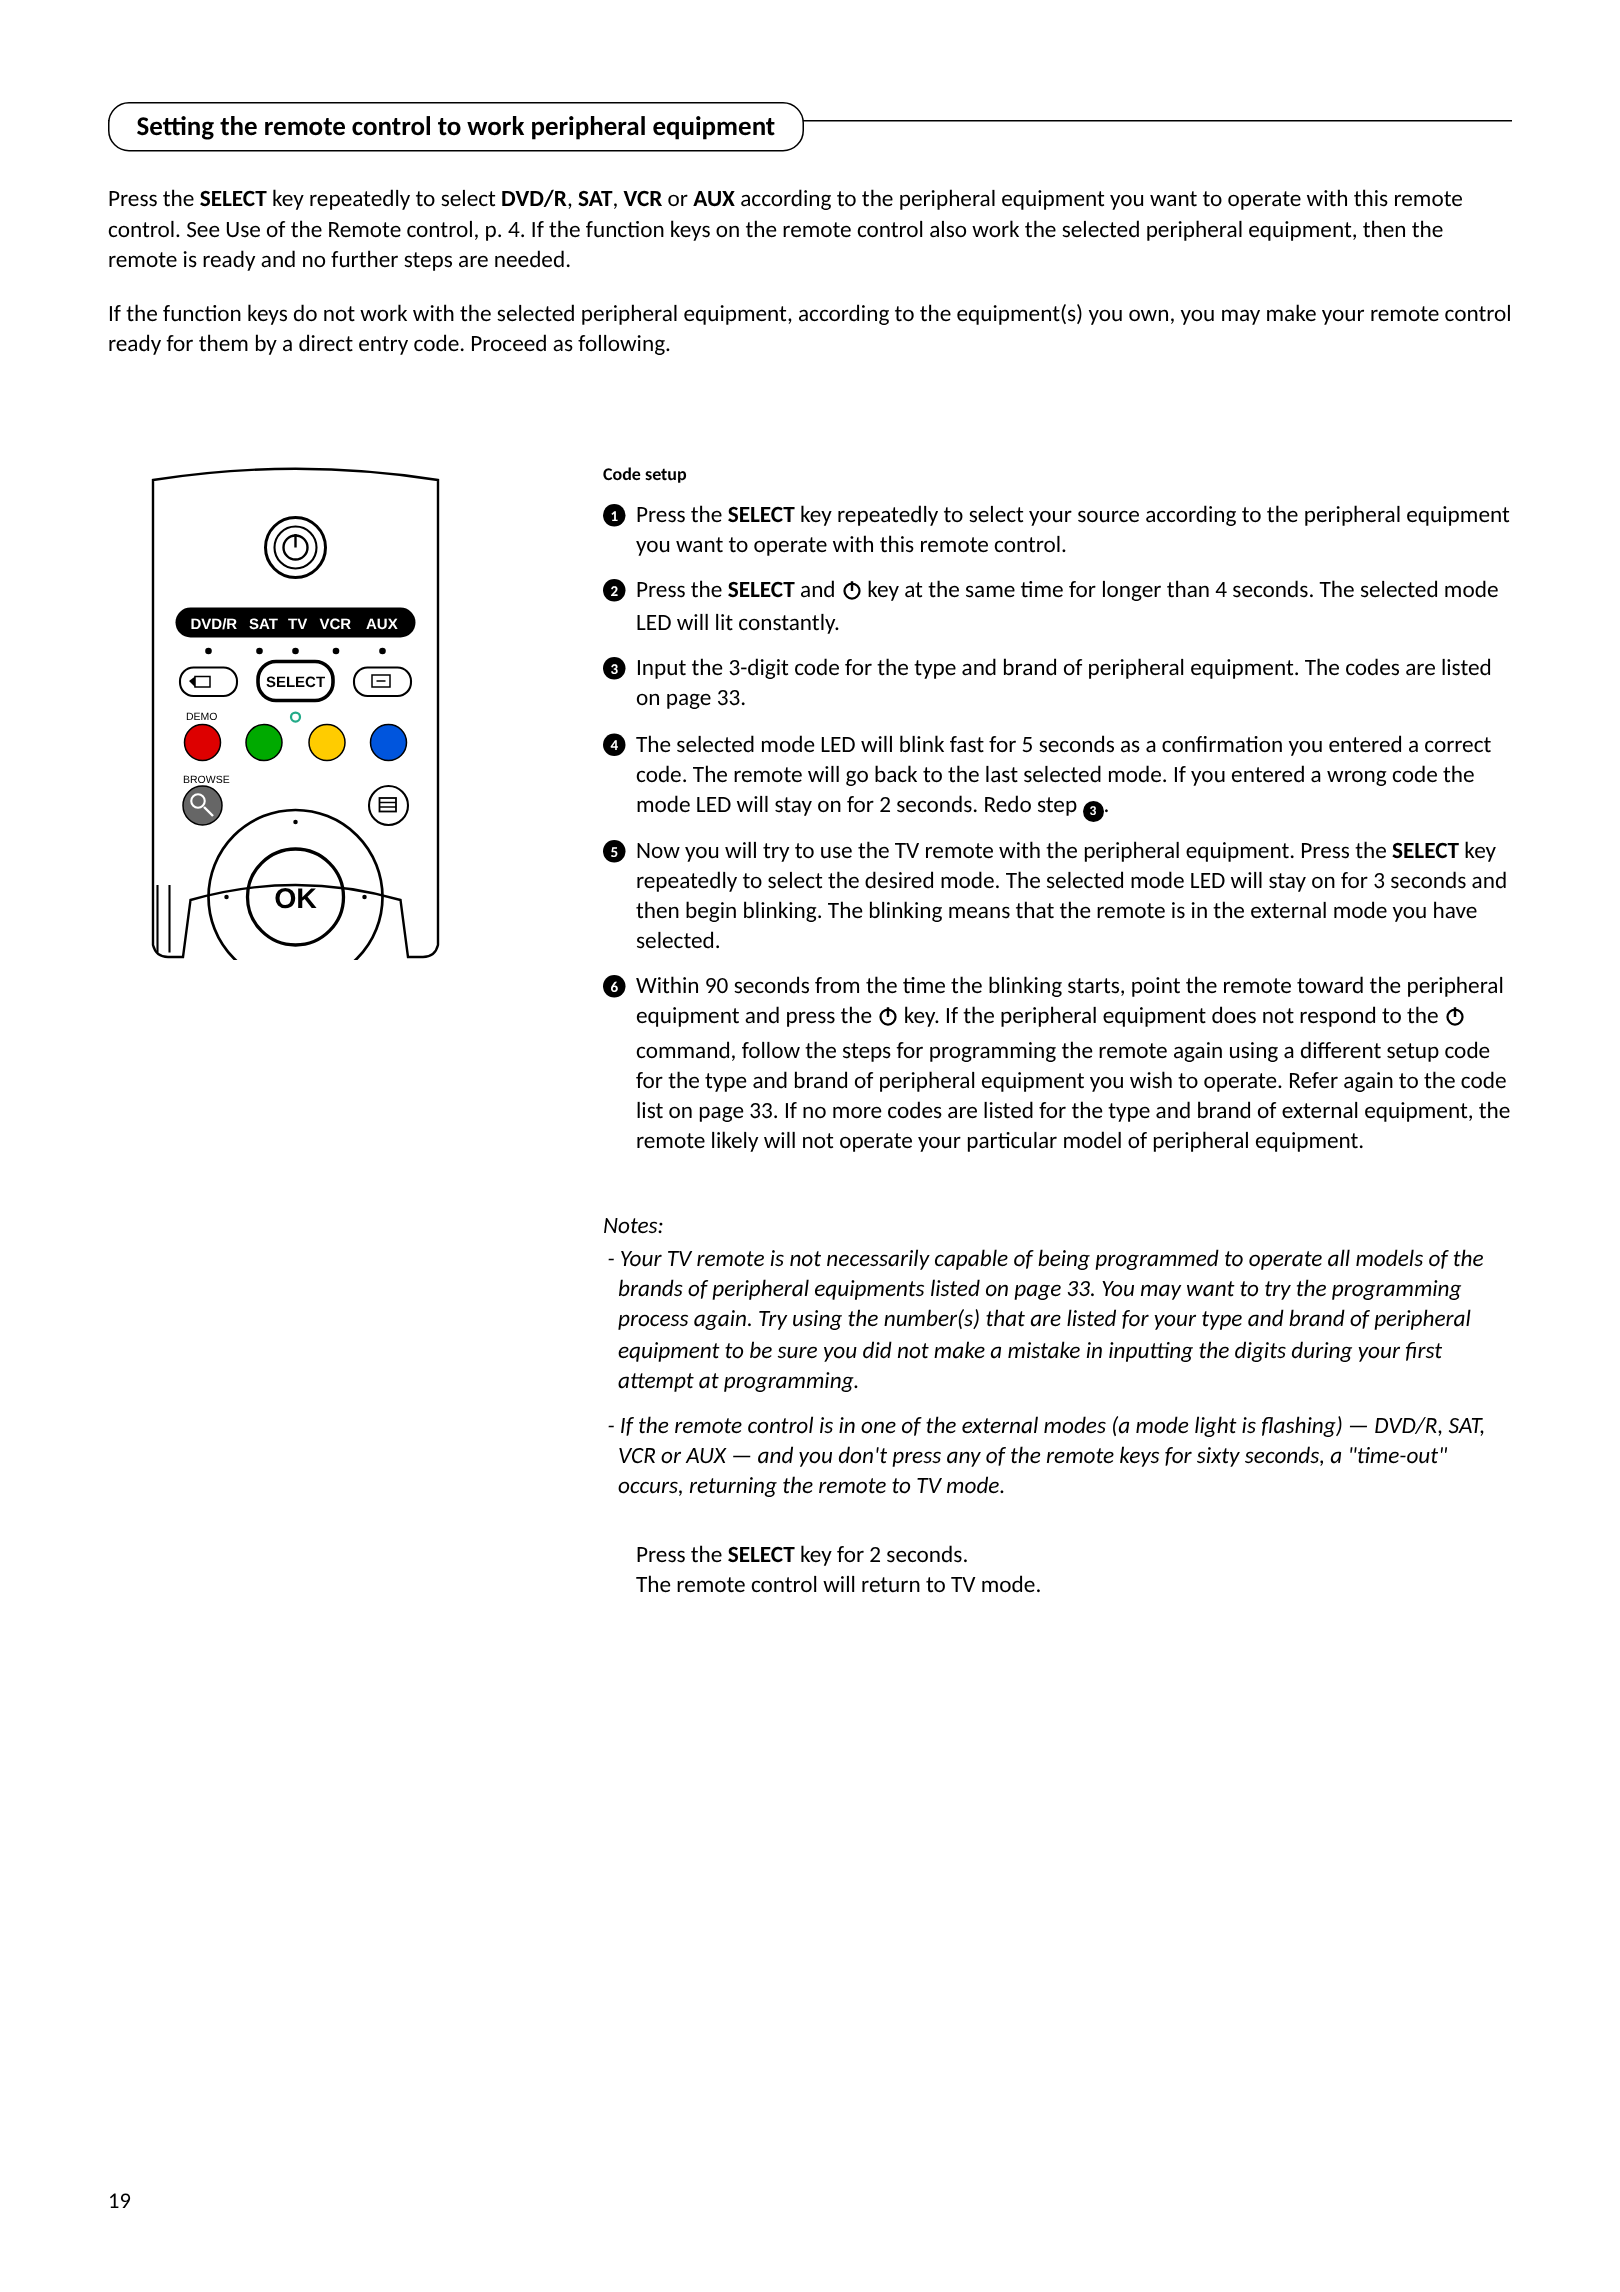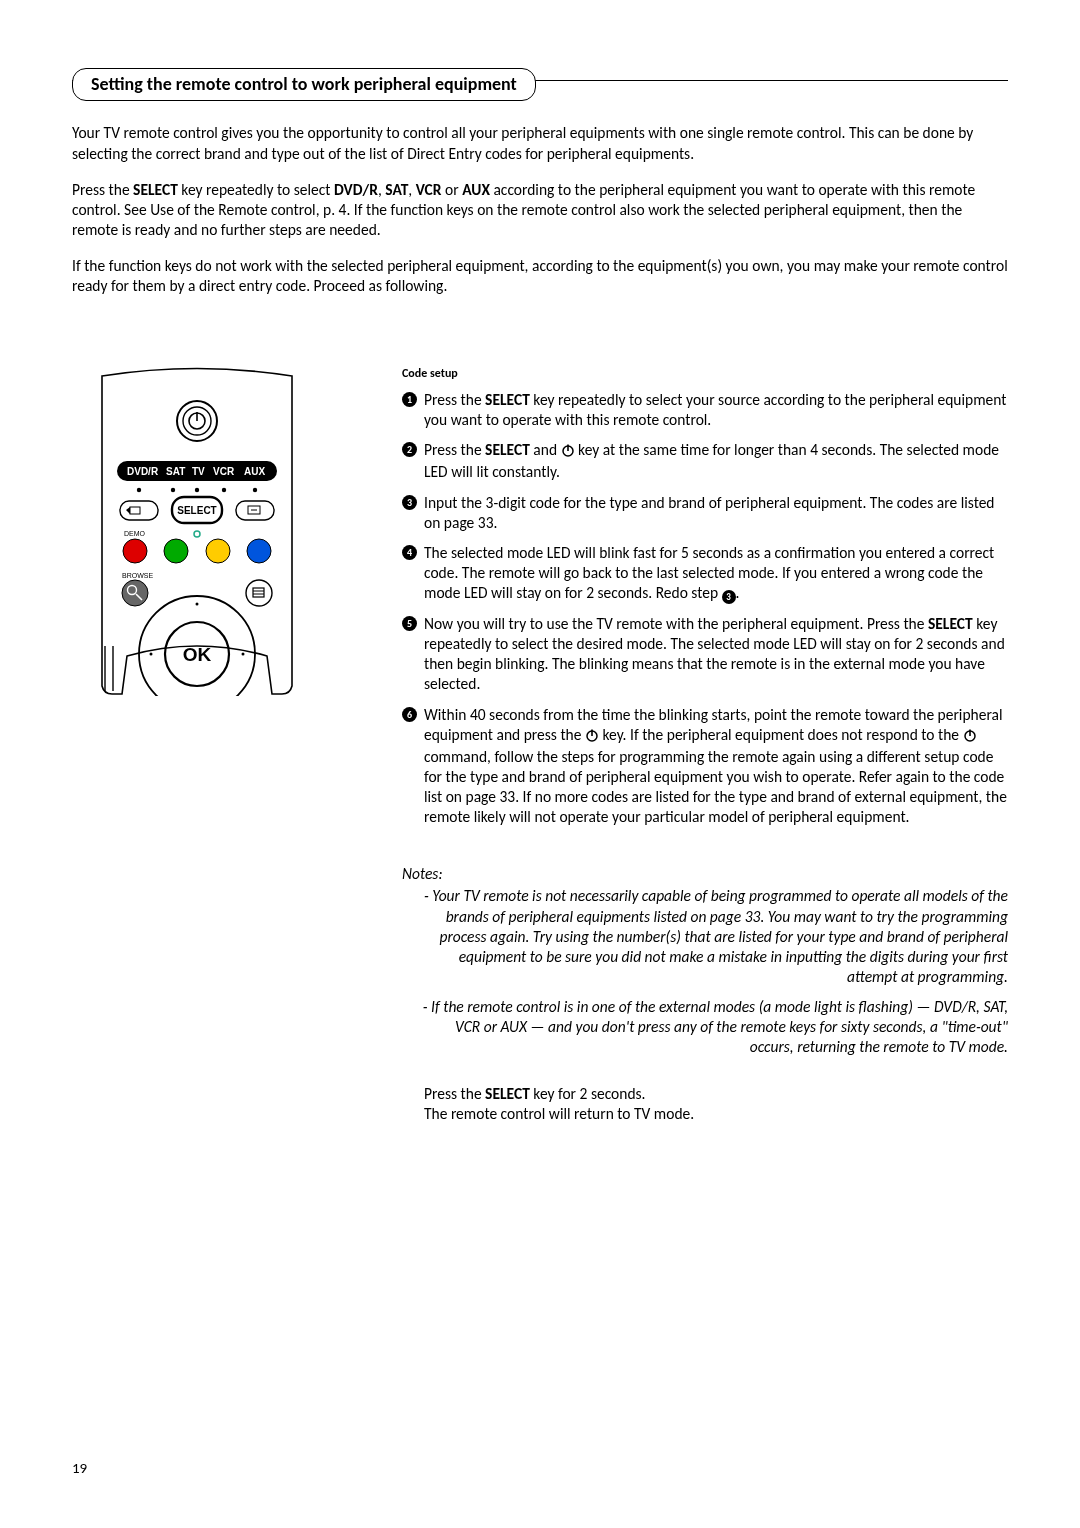--- a/index.html
+++ b/index.html
@@ -44,35 +44,34 @@
   .inline-bullet {
     display: inline-flex; width: 14px; height: 14px; border-radius: 50%;
     background: #000; color: #fff; font-size: 9px; font-weight: bold;
     align-items: center; justify-content: center; vertical-align: -2px;
   }
   .power-icon {
     display: inline-block; vertical-align: -2px;
   }
   .notes { margin-top: 14px; font-style: italic; }
   .notes .nh { margin-bottom: 2px; margin-top: 37px; }
-  .notes p { margin-bottom: 10px; padding-left: 10px; text-indent: -7px; text-align: right; }
+  .notes p { margin-bottom: 10px; padding-left: 10px; text-indent: -7px; }
   .cancel { margin-top: 26px; }
   .cancel-body { padding-left: 22px; margin-top: 24px; }
   .page-num { position: absolute; left: 72px; bottom: 50px; font-size: 15px; }
 </style>
 </head>
 <body>
 
 <div class="rule-full"></div>
 <div style="position:relative; margin-top:-18px;">
   <span class="title-pill">Setting the remote control to work peripheral equipment</span>
 </div>
 
 <div class="intro">
-  <p>Your TV remote control gives you the opportunity to control all your peripheral equipments with one single remote control. This can be done by selecting the correct brand and type out of the list of Direct Entry codes for peripheral equipments.</p>
   <p>
     <span>Press the </span><span class="bold">SELECT</span><span> key repeatedly to select </span><span class="bold">DVD/R</span><span>, </span><span class="bold">SAT</span><span>, </span><span class="bold">VCR</span><span> or </span><span class="bold">AUX</span><span> according to the peripheral equipment you want to operate with this remote control. See Use of the Remote control, p. 4. If the function keys on the remote control also work the selected peripheral equipment, then the remote is ready and no further steps are needed.</span>
   </p>
   <p>If the function keys do not work with the selected peripheral equipment, according to the equipment(s) you own, you may make your remote control ready for them by a direct entry code. Proceed as following.</p>
 </div>
 
 <div class="two-col">
   <div class="col-left">
     <svg class="remote-svg" viewBox="0 0 250 330">
 
@@ -148,24 +147,24 @@
             </svg></span>
         <span> key at the same time for longer than 4 seconds. The selected mode LED will lit constantly.</span>
       </li>
       <li><span class="num-bullet">3</span>
         <span>Input the 3-digit code for the type and brand of peripheral equipment. The codes are listed on page 33.</span>
       </li>
       <li><span class="num-bullet">4</span>
         <span>The selected mode LED will blink fast for 5 seconds as a confirmation you entered a correct code. The remote will go back to the last selected mode. If you entered a wrong code the mode LED will stay on for 2 seconds. Redo step </span><span class="inline-bullet">3</span><span>.</span>
       </li>
       <li><span class="num-bullet">5</span>
-        <span>Now you will try to use the TV remote with the peripheral equipment. Press the </span><span class="bold">SELECT</span><span> key repeatedly to select the desired mode. The selected mode LED will stay on for 2 seconds and then begin blinking. The blinking means that the remote is in the external mode you have selected.</span>
+        <span>Now you will try to use the TV remote with the peripheral equipment. Press the </span><span class="bold">SELECT</span><span> key repeatedly to select the desired mode. The selected mode LED will stay on for 3 seconds and then begin blinking. The blinking means that the remote is in the external mode you have selected.</span>
       </li>
       <li><span class="num-bullet">6</span>
-        <span>Within 40 seconds from the time the blinking starts, point the remote toward the peripheral equipment and press the </span>
+        <span>Within 90 seconds from the time the blinking starts, point the remote toward the peripheral equipment and press the </span>
         <span class="power-icon"><svg width="14" height="14" viewBox="0 0 14 14">
               <circle cx="7" cy="8" r="5" fill="none" stroke="#000" stroke-width="1.5"></circle>
               <line x1="7" y1="1.5" x2="7" y2="8" stroke="#000" stroke-width="1.6"></line>
             </svg></span>
         <span> key. If the peripheral equipment does not respond to the </span>
         <span class="power-icon"><svg width="14" height="14" viewBox="0 0 14 14">
               <circle cx="7" cy="8" r="5" fill="none" stroke="#000" stroke-width="1.5"></circle>
               <line x1="7" y1="1.5" x2="7" y2="8" stroke="#000" stroke-width="1.6"></line>
             </svg></span>
         <span> command, follow the steps for programming the remote again using a different setup code for the type and brand of peripheral equipment you wish to operate. Refer again to the code list on page 33. If no more codes are listed for the type and brand of external equipment, the remote likely will not operate your particular model of peripheral equipment.</span>

